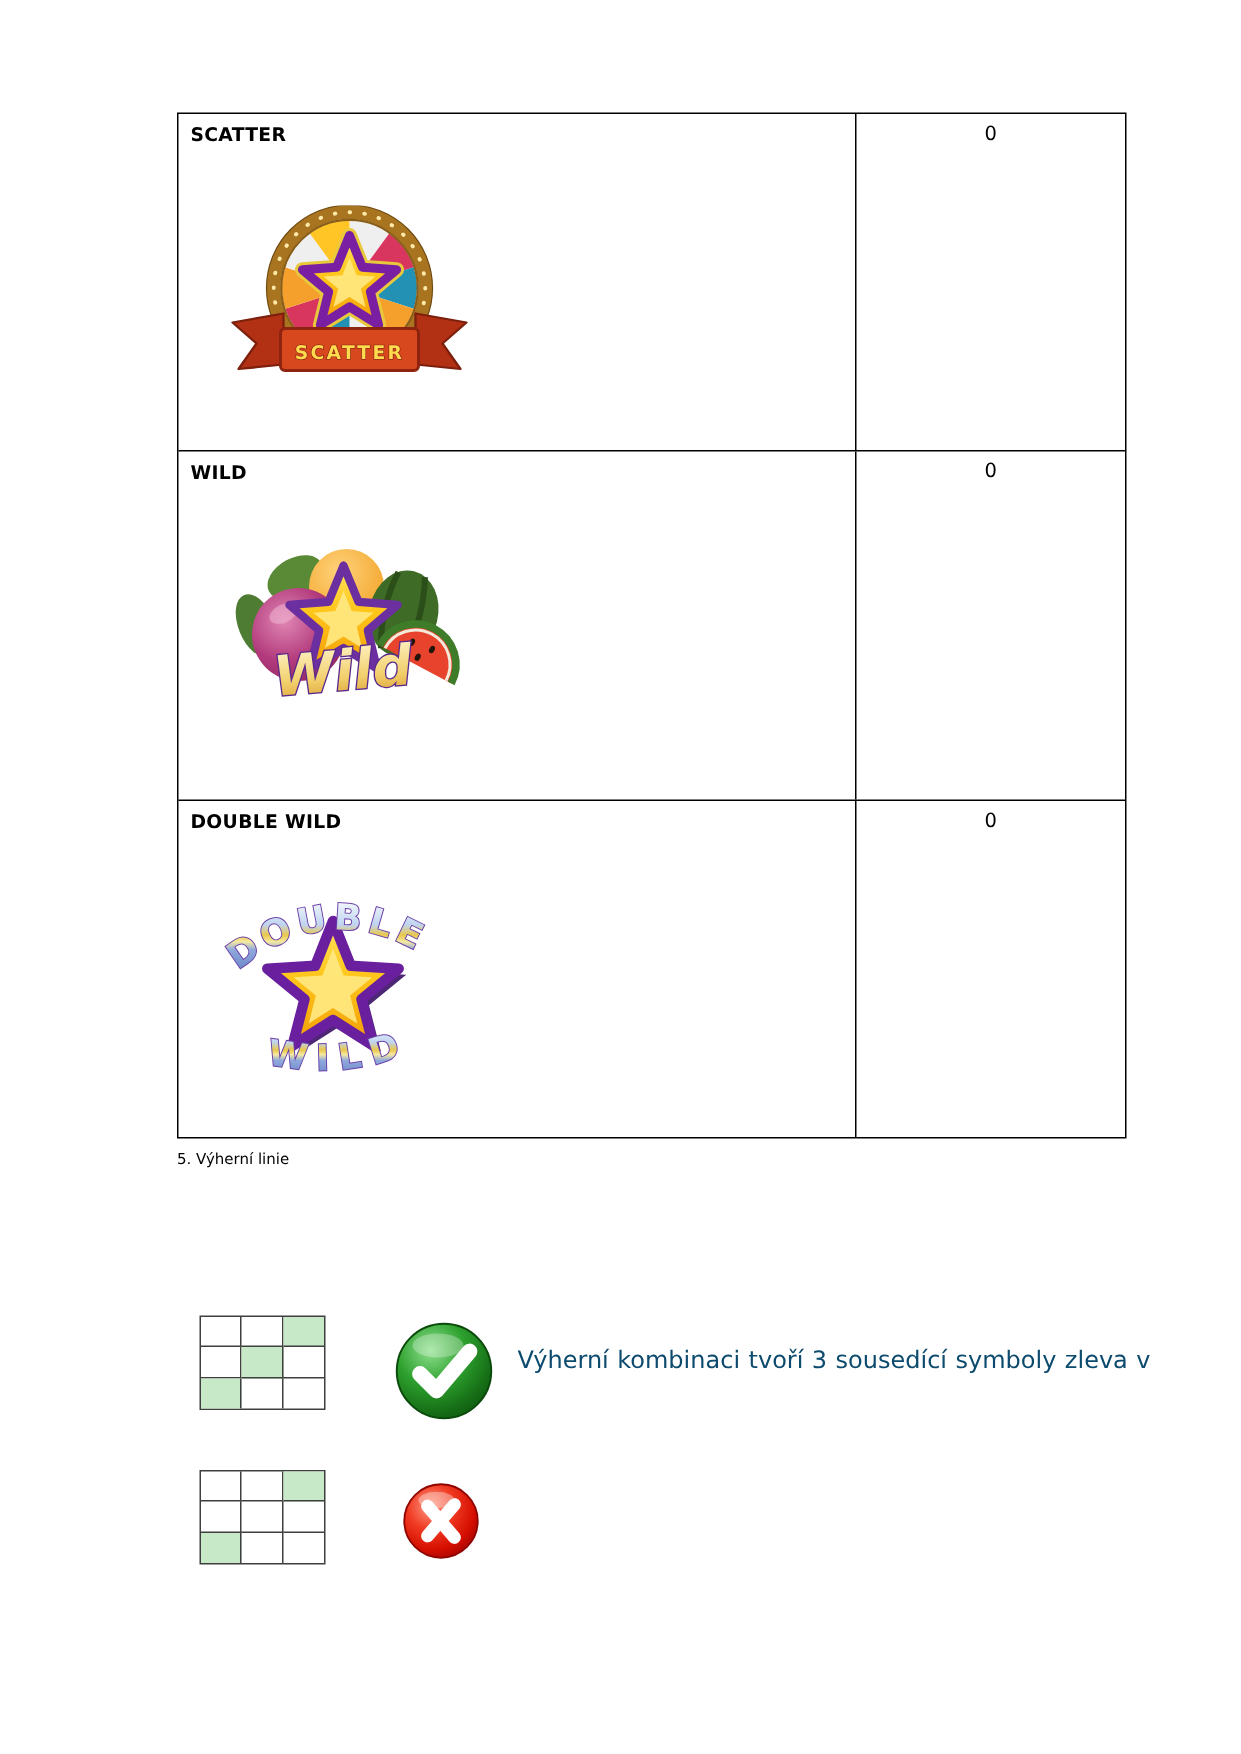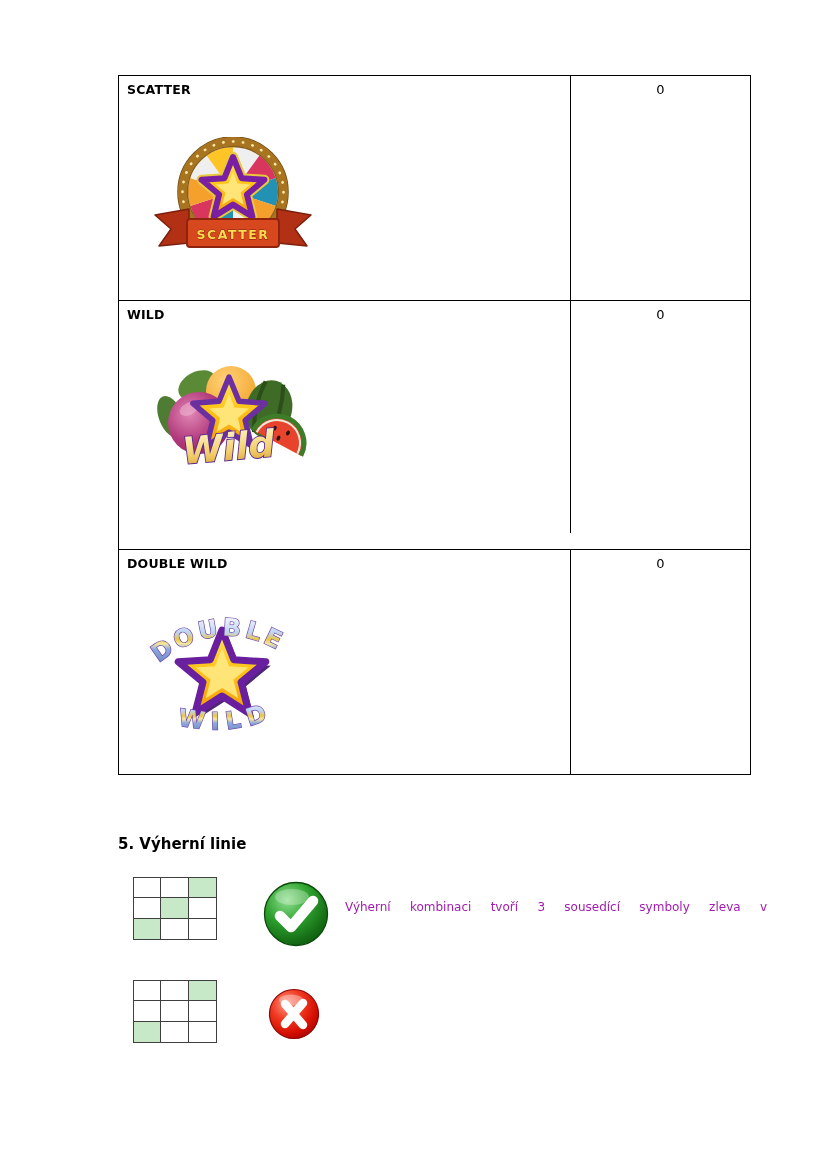--- a/index.html
+++ b/index.html
@@ -32,50 +32,50 @@
     font-size:13px;
   }
   .sym-label{
     padding:6px 0 0 8px;
     font-weight:bold;
     font-size:12.5px;
     letter-spacing:0.2px;
   }
   .row-h1{height:224px;}
   .row-h2{height:232px;}
-  .row-h3{height:224px;margin-top:16px;}
+  .row-h3{height:224px;}
   .symart{position:absolute;}
   .art-scatter{left:28px;top:61px;}
   .art-wild{left:30px;top:56px;}
   .art-dwild{left:25px;top:53px;}
   
   .section-heading{
-    position:absolute;left:118px;top:835px;
-    font-weight:bold;font-size:15px;
+    position:absolute;left:118px;top:768px;
+    font-weight:normal;font-size:10px;
   }
   .rulegrid{
     position:absolute;
     width:82px;height:61px;
     display:grid;
     grid-template-columns:repeat(3,1fr);
     grid-template-rows:repeat(3,1fr);
     border:1.5px solid var(--grid-border,#3f3f3f);
     background:#fff;
   }
   .rulegrid div{border-right:1.5px solid var(--grid-border,#3f3f3f);border-bottom:1.5px solid var(--grid-border,#3f3f3f);}
   .rulegrid div:nth-child(3n){border-right:none;}
   .rulegrid div:nth-child(n+7){border-bottom:none;}
   .rulegrid div.on{background:var(--cell-green,#c8e9c8);}
   .grid-1{left:133px;top:877px;}
   .grid-2{left:133px;top:980px;}
   .icon-check{position:absolute;left:263px;top:881px;}
   .icon-cross{position:absolute;left:268px;top:988px;}
   .rule-text{
     position:absolute;left:345px;top:896px;width:422px;
-    font-size:12px;line-height:22px;color:#a21caf;
+    font-size:16px;line-height:22px;color:#0c4a6e;
   }
   .rule-text .l1{display:block;text-align:justify;text-align-last:justify;}
   .rule-text .l2{display:block;}
   svg text{font-family:"DejaVu Sans","Liberation Sans",sans-serif;}
 </style>
 </head>
 <body>
 
 <div class="page">
 

